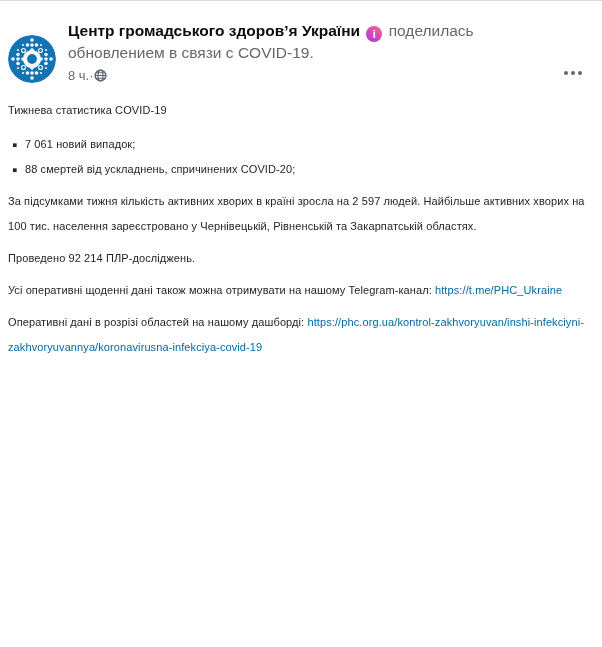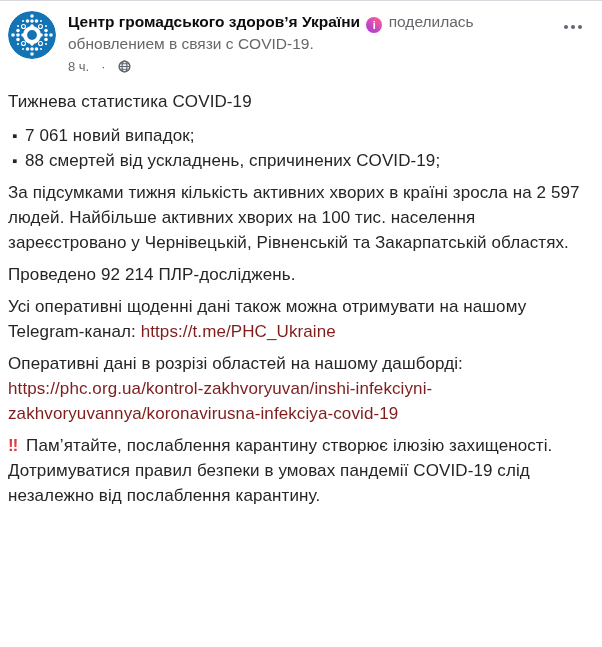--- a/index.html
+++ b/index.html
@@ -2,47 +2,47 @@
 <html><head>
 <meta charset="utf-8">
 <style>
   html,body{margin:0;padding:0;background:#fff;}
   .post{
     width:602px;height:647px;box-sizing:border-box;
     background:#ffffff;border-top:1px solid #d8dadf;overflow:hidden;
     font-family:"Liberation Sans", sans-serif;
   }
   
-  .header{display:flex;align-items:flex-start;padding:10px 12px 0 8px;}
+  .header{display:flex;align-items:flex-end;padding:19px 12px 0 8px;}
   .avatar{width:48px;height:48px;flex:0 0 48px;border-radius:50%;overflow:hidden;cursor:pointer;}
   .avatar svg{display:block;}
   .header-text{margin-left:12px;flex:1;min-width:0;}
   .title-line{font-size:15.5px;line-height:21px;color:#65676b;}
   .page-name{font-weight:700;color:#0c0d0f;cursor:pointer;}
   .badge{
     display:inline-block;width:16px;height:16px;border-radius:50%;
     background:linear-gradient(215deg,#ff5e8f 5%,#a73ae0 95%);
     color:#fff;font-size:11px;font-weight:700;text-align:center;line-height:16px;
     vertical-align:-2px;margin:0 2px;cursor:pointer;
   }
-  .meta{margin-top:5px;font-size:13px;color:#65676b;display:flex;align-items:center;gap:12px;}
+  .meta{margin-top:5px;font-size:13px;color:#65676b;display:flex;align-items:center;gap:0;}
   .meta .ts{cursor:pointer;}
   .globe{display:inline-flex;align-items:center;}
   .more{margin-left:auto;display:flex;gap:3px;padding:14px 8px 8px 8px;cursor:pointer;align-items:center;}
   .more .dot{width:4px;height:4px;border-radius:50%;background:#606770;}
   
   .body{
     padding:15px 14px 0 8px;
-    font-size:17px;line-height:25px;color:#242526;letter-spacing:0.1px;
+    font-size:11px;line-height:25px;color:#242526;letter-spacing:0.1px;
   }
   .body p{margin:0 0 7px 0;}
   .body ul{margin:9px 0 7px 0;padding:0;list-style:none;}
   .body li{padding-left:17px;position:relative;}
   .body li::before{content:"▪";position:absolute;left:4px;top:0;font-size:15px;color:#242526;}
-  .body a{color:#7f1d1d;text-decoration:none;overflow-wrap:break-word;word-break:break-word;cursor:pointer;}
+  .body a{color:#0369a1;text-decoration:none;overflow-wrap:break-word;word-break:break-word;cursor:pointer;}
   .warn{color:#e23b3f;font-weight:700;letter-spacing:1px;margin-right:2px;}
 </style>
 </head>
 <body>
 
 <div class="post">
 
   <div class="header">
     <div class="avatar">
       <svg width="48" height="48" viewBox="0 0 48 48">
@@ -110,27 +110,26 @@
       <span class="dot"></span>
       <span class="dot"></span>
     </div>
   </div>
 
   <div class="body">
     <p>Тижнева статистика COVID-19</p>
 
     <ul>
       <li>7 061 новий випадок;</li>
-      <li>88 смертей від ускладнень, спричинених COVID-19;</li>
+      <li>88 смертей від ускладнень, спричинених COVID-20;</li>
     </ul>
 
     <p>За підсумками тижня кількість активних хворих в країні зросла на 2 597 людей. Найбільше активних хворих на 100 тис. населення зареєстровано у Чернівецькій, Рівненській та Закарпатській областях.</p>
     <p>Проведено 92 214 ПЛР-досліджень.</p>
 
     <p><span>Усі оперативні щоденні дані також можна отримувати на нашому Telegram-канал: </span><a>https://t.me/PHC_Ukraine</a></p>
 
     <p><span>Оперативні дані в розрізі областей на нашому дашборді: </span><a>https://phc.org.ua/kontrol-zakhvoryuvan/inshi-infekciyni-zakhvoryuvannya/koronavirusna-infekciya-covid-19</a></p>
 
-    <p><span class="warn">‼</span> <span>Пам’ятайте, послаблення карантину створює ілюзію захищеності. Дотримуватися правил безпеки в умовах пандемії COVID-19 слід незалежно від послаблення карантину.</span></p>
 
   </div>
 
 </div>
 
 </body></html>

